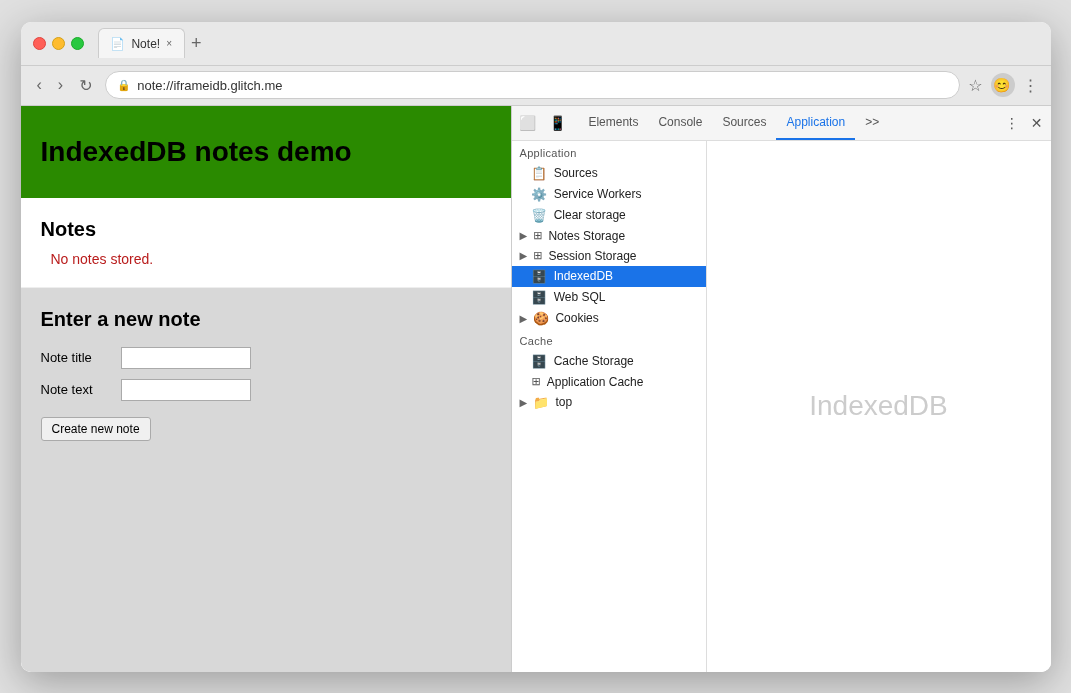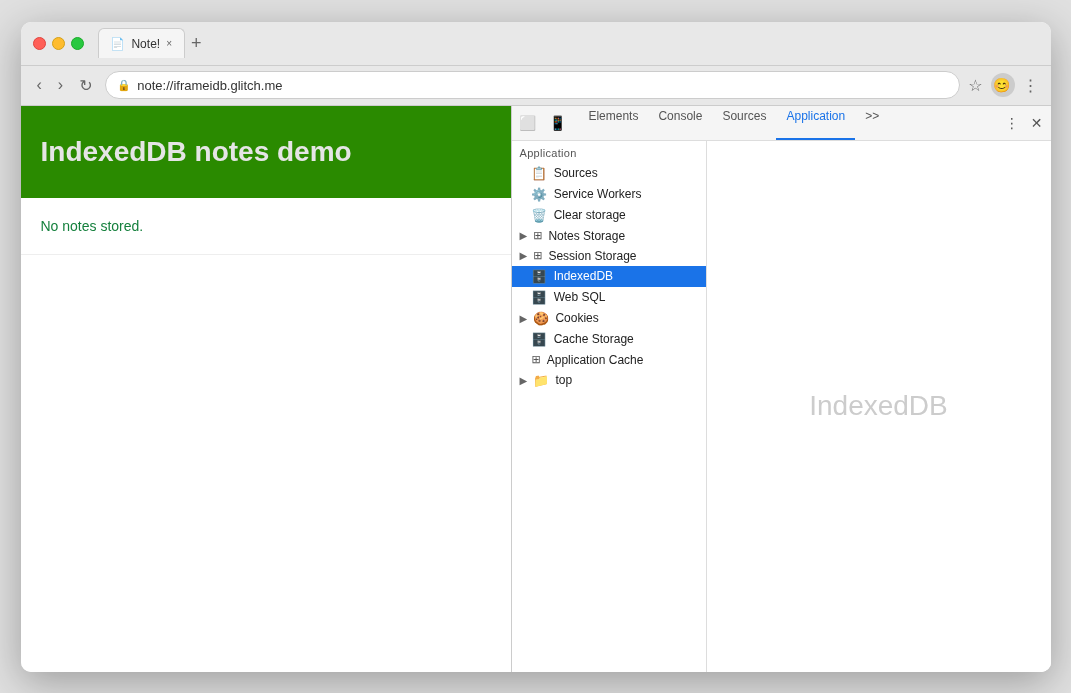--- a/index.html
+++ b/index.html
@@ -167,40 +167,41 @@
       flex-direction: column;
       overflow-y: auto;
     }
 
     .page-header {
       background: #2a8a00;
       padding: 30px 20px;
     }
 
     .page-header h1 {
-      color: #e5e5e5;
+      color: #000000;
       font-size: 28px;
       font-weight: 700;
     }
 
     .notes-section {
       background: white;
       padding: 20px;
       border-bottom: 1px solid #eee;
     }
 
     .notes-section h2 {
       font-size: 20px;
       font-weight: 700;
       margin-bottom: 10px;
     }
 
     .no-notes {
-      color: #15803d;
+      color: #b91c1c;
       font-size: 14px;
+      margin-left: 10px;
     }
 
     .new-note-section {
       background: #d8d8d8;
       padding: 20px;
       flex: 1;
     }
 
     .new-note-section h2 {
       font-size: 20px;
@@ -276,21 +277,21 @@
     }
 
     .devtools-tab {
       padding: 4px 10px;
       font-size: 12px;
       color: #555;
       cursor: pointer;
       border-bottom: 2px solid transparent;
       height: 35px;
       display: flex;
-      align-items: flex-start;
+      align-items: center;
     }
 
     .devtools-tab.active {
       color: #1a73e8;
       border-bottom: 2px solid #1a73e8;
     }
 
     .devtools-tab-actions {
       margin-left: auto;
       display: flex;
@@ -398,21 +399,34 @@
     </div>
   </div>
 
   <div class="content-area">
 
     <div class="webpage">
       <div class="page-header">
         <h1>IndexedDB notes demo</h1>
       </div>
       <div class="notes-section">
+        <h2>Notes</h2>
         <p class="no-notes">No notes stored.</p>
+      </div>
+      <div class="new-note-section">
+        <h2>Enter a new note</h2>
+        <div class="form-row">
+          <label class="form-label">Note title</label>
+          <input class="form-input" type="text" style="">
+        </div>
+        <div class="form-row">
+          <label class="form-label">Note text</label>
+          <input class="form-input" type="text" style="">
+        </div>
+        <button class="create-btn">Create new note</button>
       </div>
     </div>
 
     <div class="devtools">
 
       <div class="devtools-tabs">
         <div class="devtools-tab-left">
           <button class="devtools-icon-btn">⬜</button>
           <button class="devtools-icon-btn">📱</button>
         </div>
@@ -472,20 +486,21 @@
           <div class="sidebar-item">
             <span class="sidebar-icon">🗄️</span>
             <span>Web SQL</span>
           </div>
           <div class="sidebar-item has-arrow">
             <span class="sidebar-arrow">▶</span>
             <span class="sidebar-icon">🍪</span>
             <span>Cookies</span>
           </div>
 
+          <div class="sidebar-section-label">Cache</div>
           <div class="sidebar-item">
             <span class="sidebar-icon">🗄️</span>
             <span>Cache Storage</span>
           </div>
           <div class="sidebar-item">
             <span class="sidebar-icon" style="font-size:11px;">⊞</span>
             <span>Application Cache</span>
           </div>
 
           <div class="sidebar-item has-arrow">

